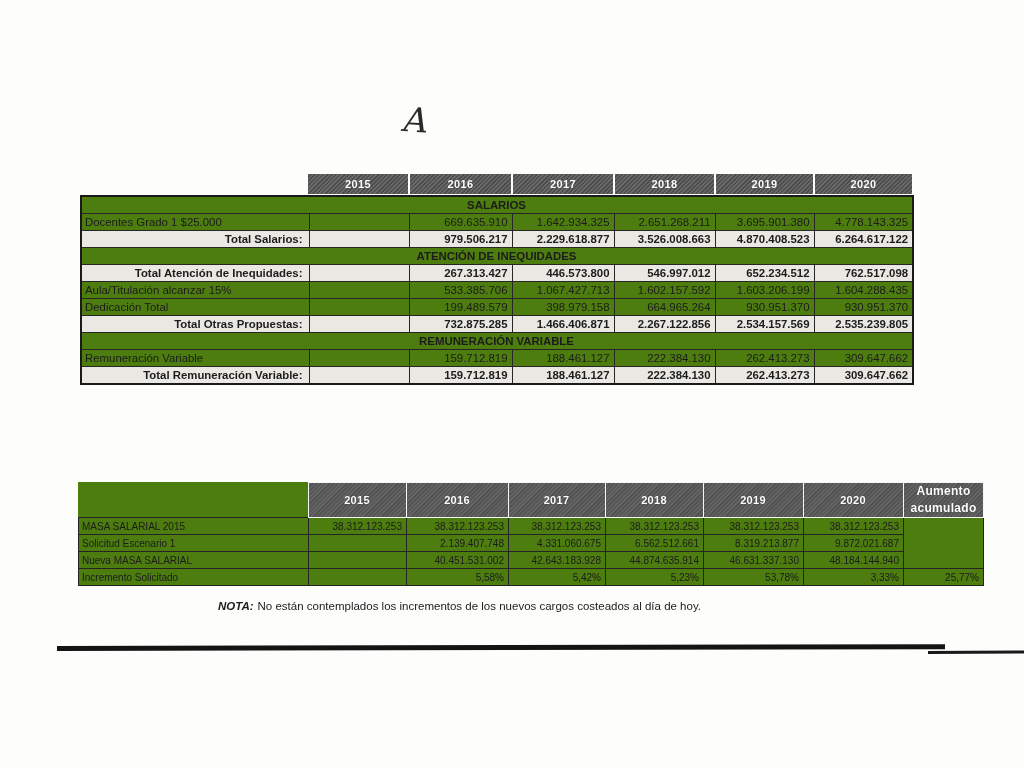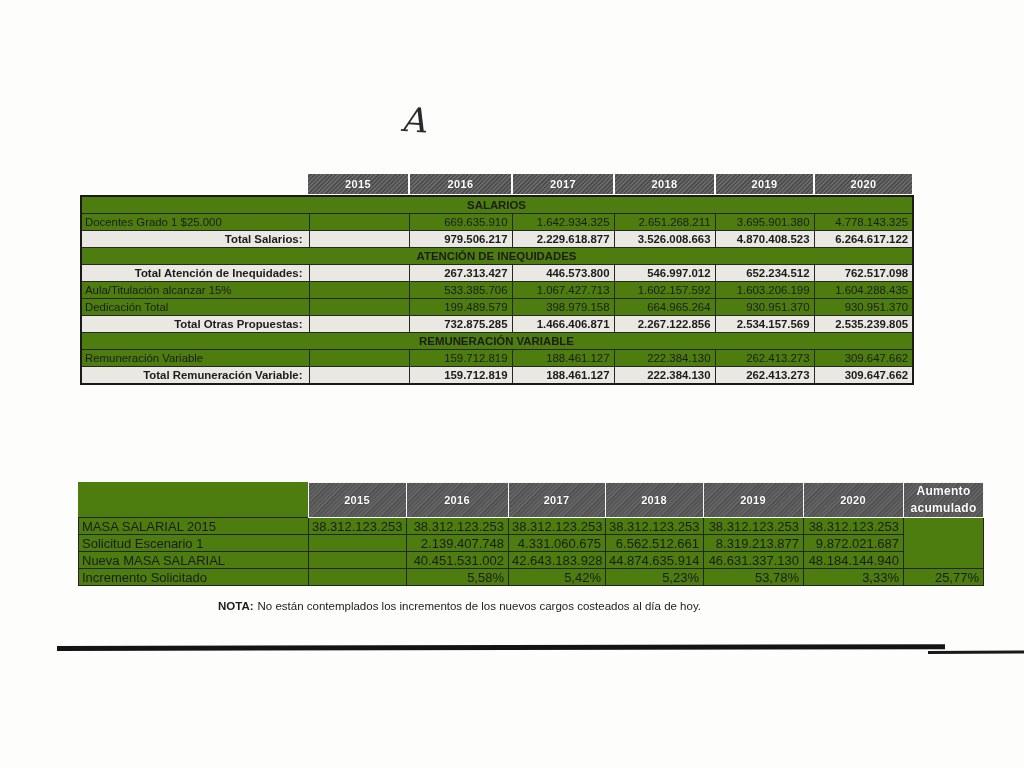--- a/index.html
+++ b/index.html
@@ -22,41 +22,41 @@
     text-shadow:0 0 1px rgba(0,0,0,.5);
   }
 
   table.grid{border-collapse:collapse;table-layout:fixed;background:#4d7c0f;}
   table.grid td{
     border:1px solid #262626;height:16px;padding:0 4px 0 3px;font-size:11.4px;
     white-space:nowrap;overflow:hidden;line-height:15px;
   }
   #summary-table{position:absolute;left:80px;top:195px;width:832px;border:2px solid #1a1a1a;}
   #masa-table{position:absolute;left:78px;top:482px;width:905px;}
-  #masa-table td{font-size:13px;}
+  #masa-table td{font-size:10px;}
 
   .grid td.num{text-align:right;}
   .grid td.section{text-align:center;font-weight:bold;}
   .grid tr.total td{background:#eae8e3;font-weight:bold;}
   .grid td.total-label{text-align:right;padding-right:6px;}
 
   #masa-table td.dark-h{
     background:#575757;color:#fff;font-weight:bold;font-size:11px;text-align:center;
     border:1.5px solid #f6f6f4;height:30px;letter-spacing:.3px;
     background-image:repeating-linear-gradient(135deg,rgba(255,255,255,.12) 0 1px,rgba(0,0,0,.14) 2px 3px);
     text-shadow:0 0 1px rgba(0,0,0,.5);
   }
   #masa-table td.dark-h.small{font-size:12px;line-height:17px;white-space:normal;padding:0 2px;}
   #masa-table td.blank{border:none;background:transparent;}
   #masa-table td.acum-empty{border:1px solid #262626;}
   #masa-table{border:none;}
   #masa-table tr.body-row td{border:1px solid #242424;}
 
   .note-line{position:absolute;left:218px;top:600px;font-size:11.5px;}
-  .note-line b{font-weight:bold;margin-right:4px;}
+  .note-line b{font-weight:bold;margin-right:4px;font-style:italic;}
 
   .scan-bar-main{position:absolute;left:57px;top:646px;width:888px;height:5px;background:#141414;transform:rotate(-0.12deg);transform-origin:left center;}
   .scan-bar-tail{position:absolute;left:928px;top:651px;width:96px;height:3px;background:#181818;transform:rotate(-0.25deg);transform-origin:left center;}
 </style>
 </head>
 <body>
 
 <div class="sheet">
 
   <div class="hand-mark">A</div>

